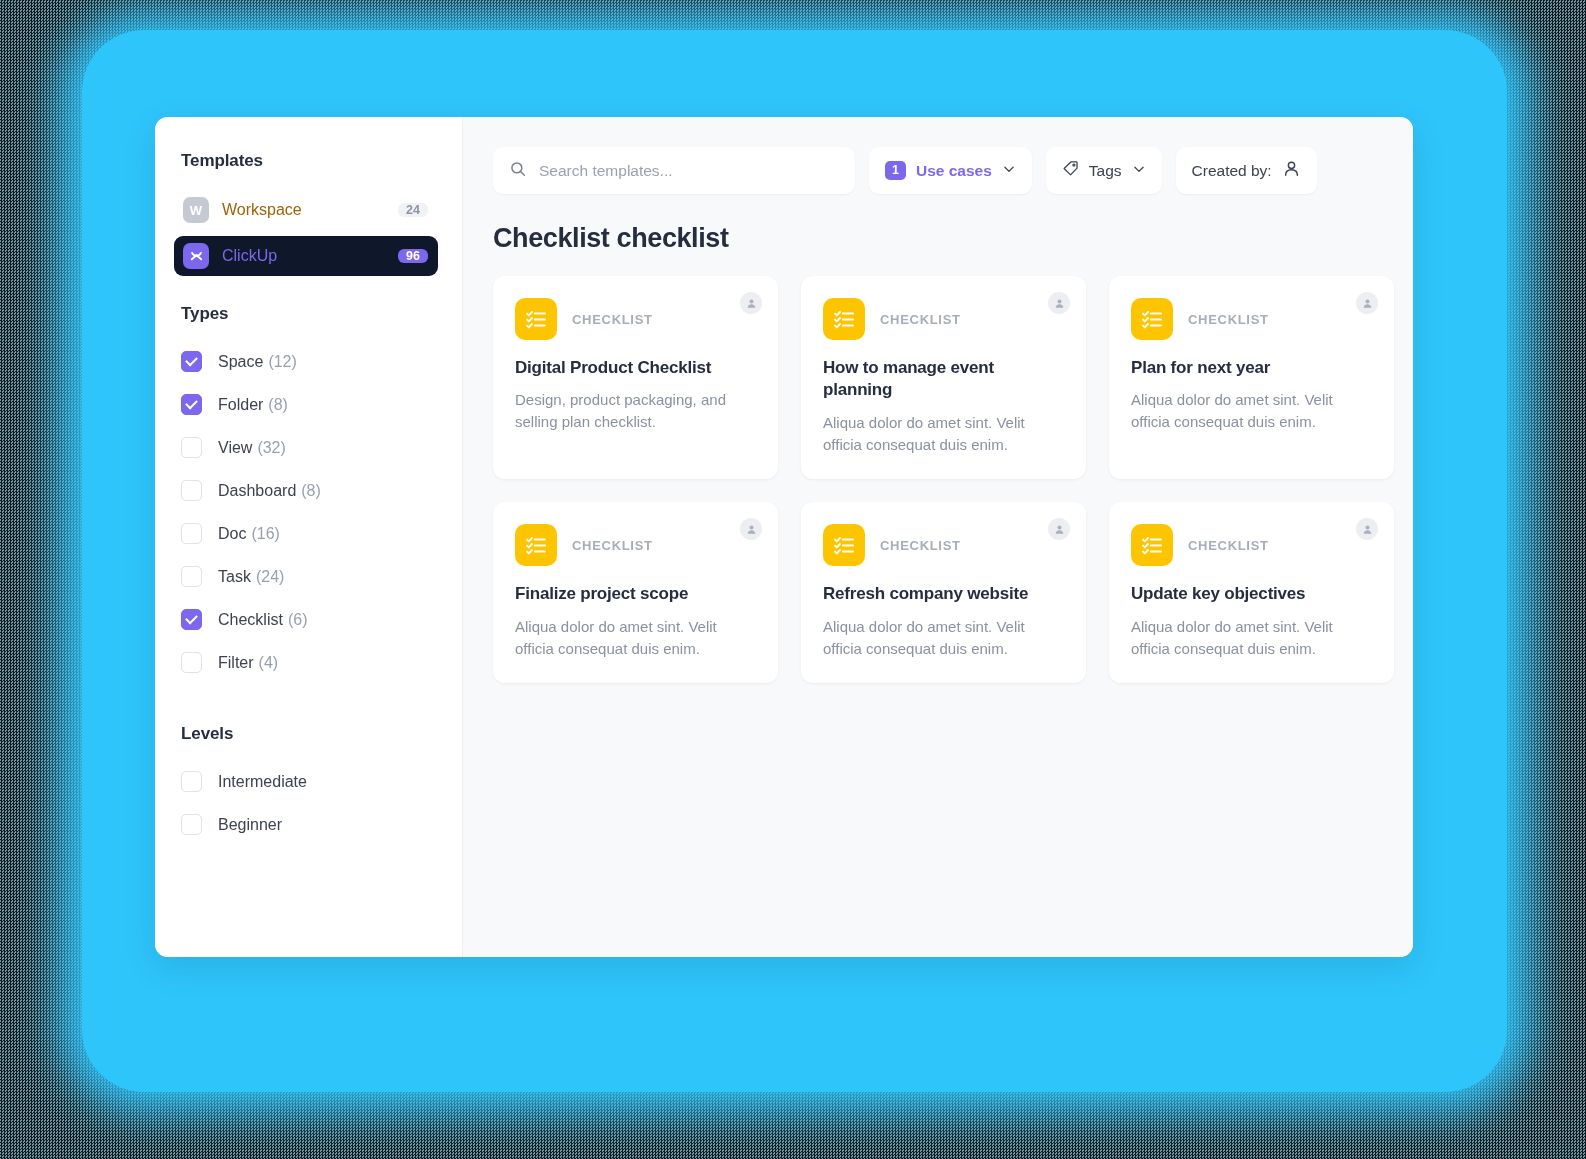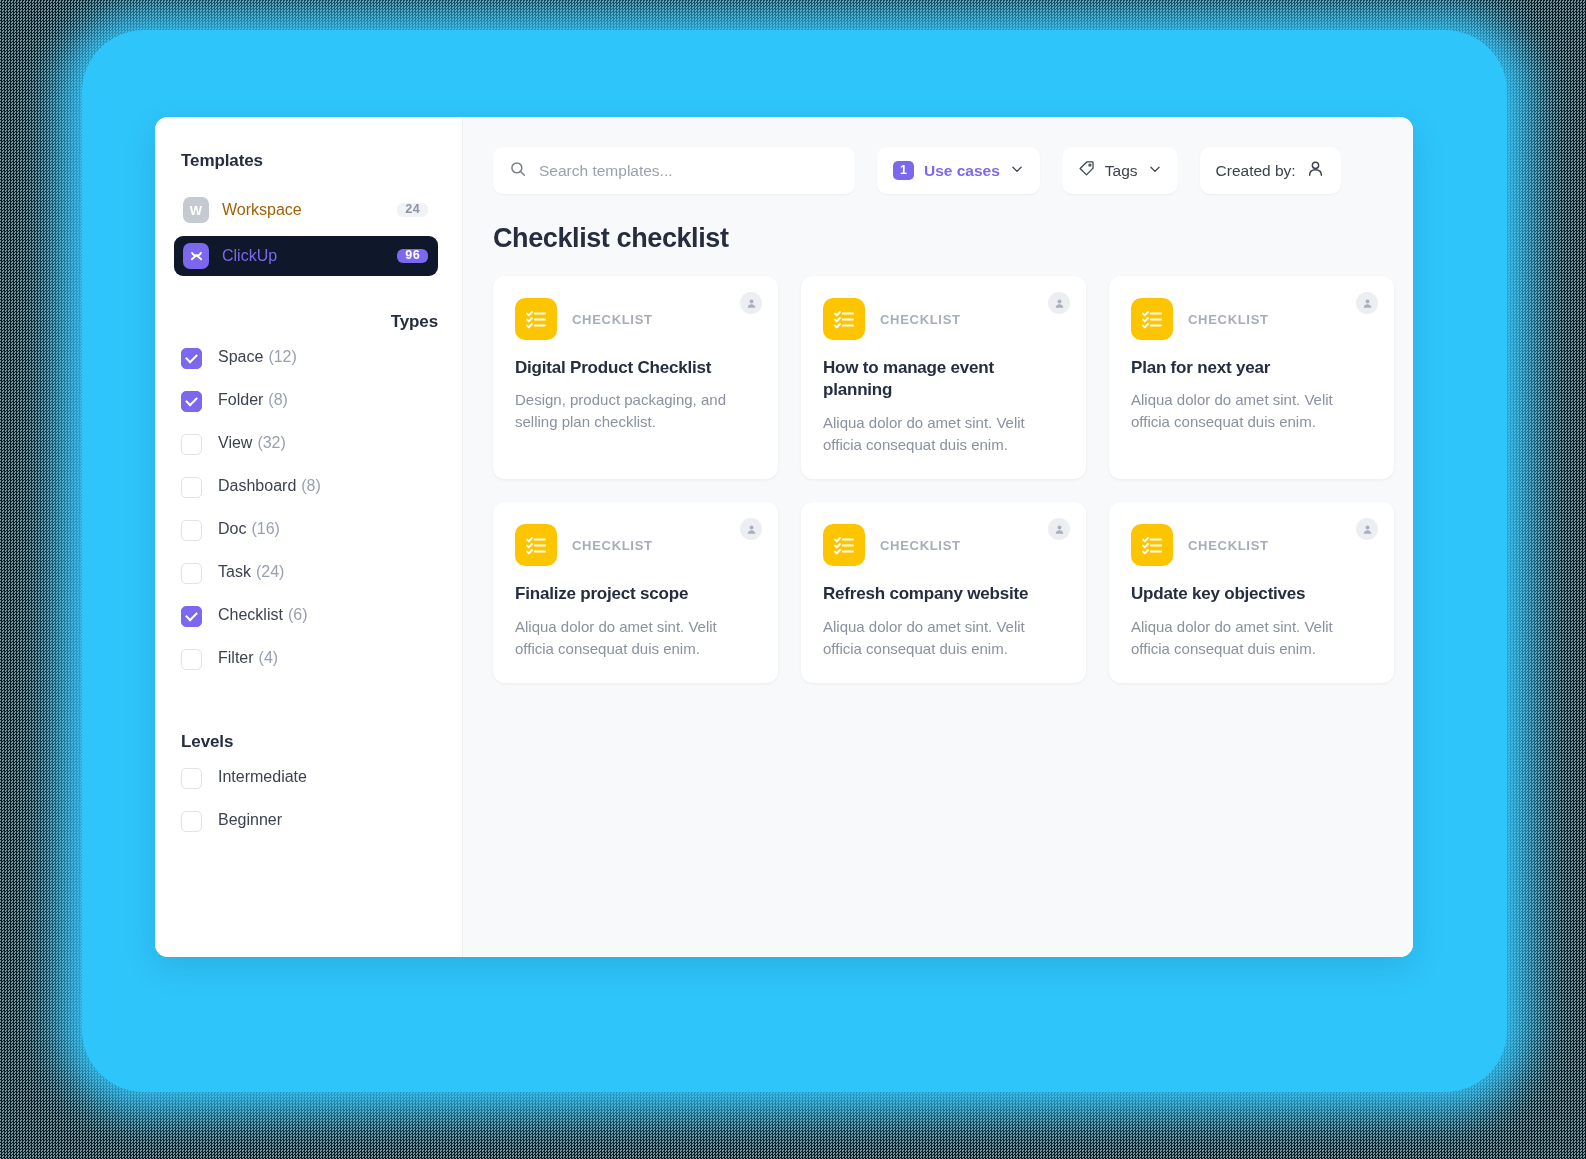--- a/index.html
+++ b/index.html
@@ -88,29 +88,29 @@
     flex: 1;
   }
   .ws-row.active .ws-label { color: #7b68ee; font-weight: 500; }
   .ws-count {
     font-size: 12.5px;
     font-weight: 600;
     color: #8b93a5;
     background: #f1f2f5;
     border-radius: 6px;
     padding: 0 8px;
-    min-width: 30px;  font-family: Liberation Mono, monospace;
+    min-width: 30px; 
   }
   .ws-row.active .ws-count { background: #7b68ee; color: #ffffff; }
 
-  #types-heading { margin-top: 36px; margin-bottom: 16px; text-align: right; }
+  #types-heading { margin-top: 28px; margin-bottom: 16px; }
   #levels-heading { margin-top: 40px; margin-bottom: 16px; }
 
   .check-row {
-    display: flex; 
+    display: flex; align-items: center;
     height: 43px;
     cursor: pointer;
   }
   .cbox {
     width: 21px; height: 21px;
     border-radius: 5px;
     border: 1.6px solid #dfe2e8;
     background: #fff;
     flex: 0 0 21px;
     display: flex; align-items: center; justify-content: center;
@@ -133,21 +133,21 @@
   
   #content {
     flex: 1;
     background: #f8f9fb;
     padding: 30px 32px 0 30px;
     overflow: hidden;
   }
   #filter-bar {
     display: flex;
     align-items: flex-start;
-    gap: 22px;
+    gap: 14px;
     margin-bottom: 29px;
   }
   #search-box {
     flex: 0 0 362px;
     height: 47px;
     background: #ffffff;
     border-radius: 10px;
     display: flex; align-items: center;
     padding: 0 16px;
     box-shadow: 0 1px 2px rgba(16,24,40,.05);

